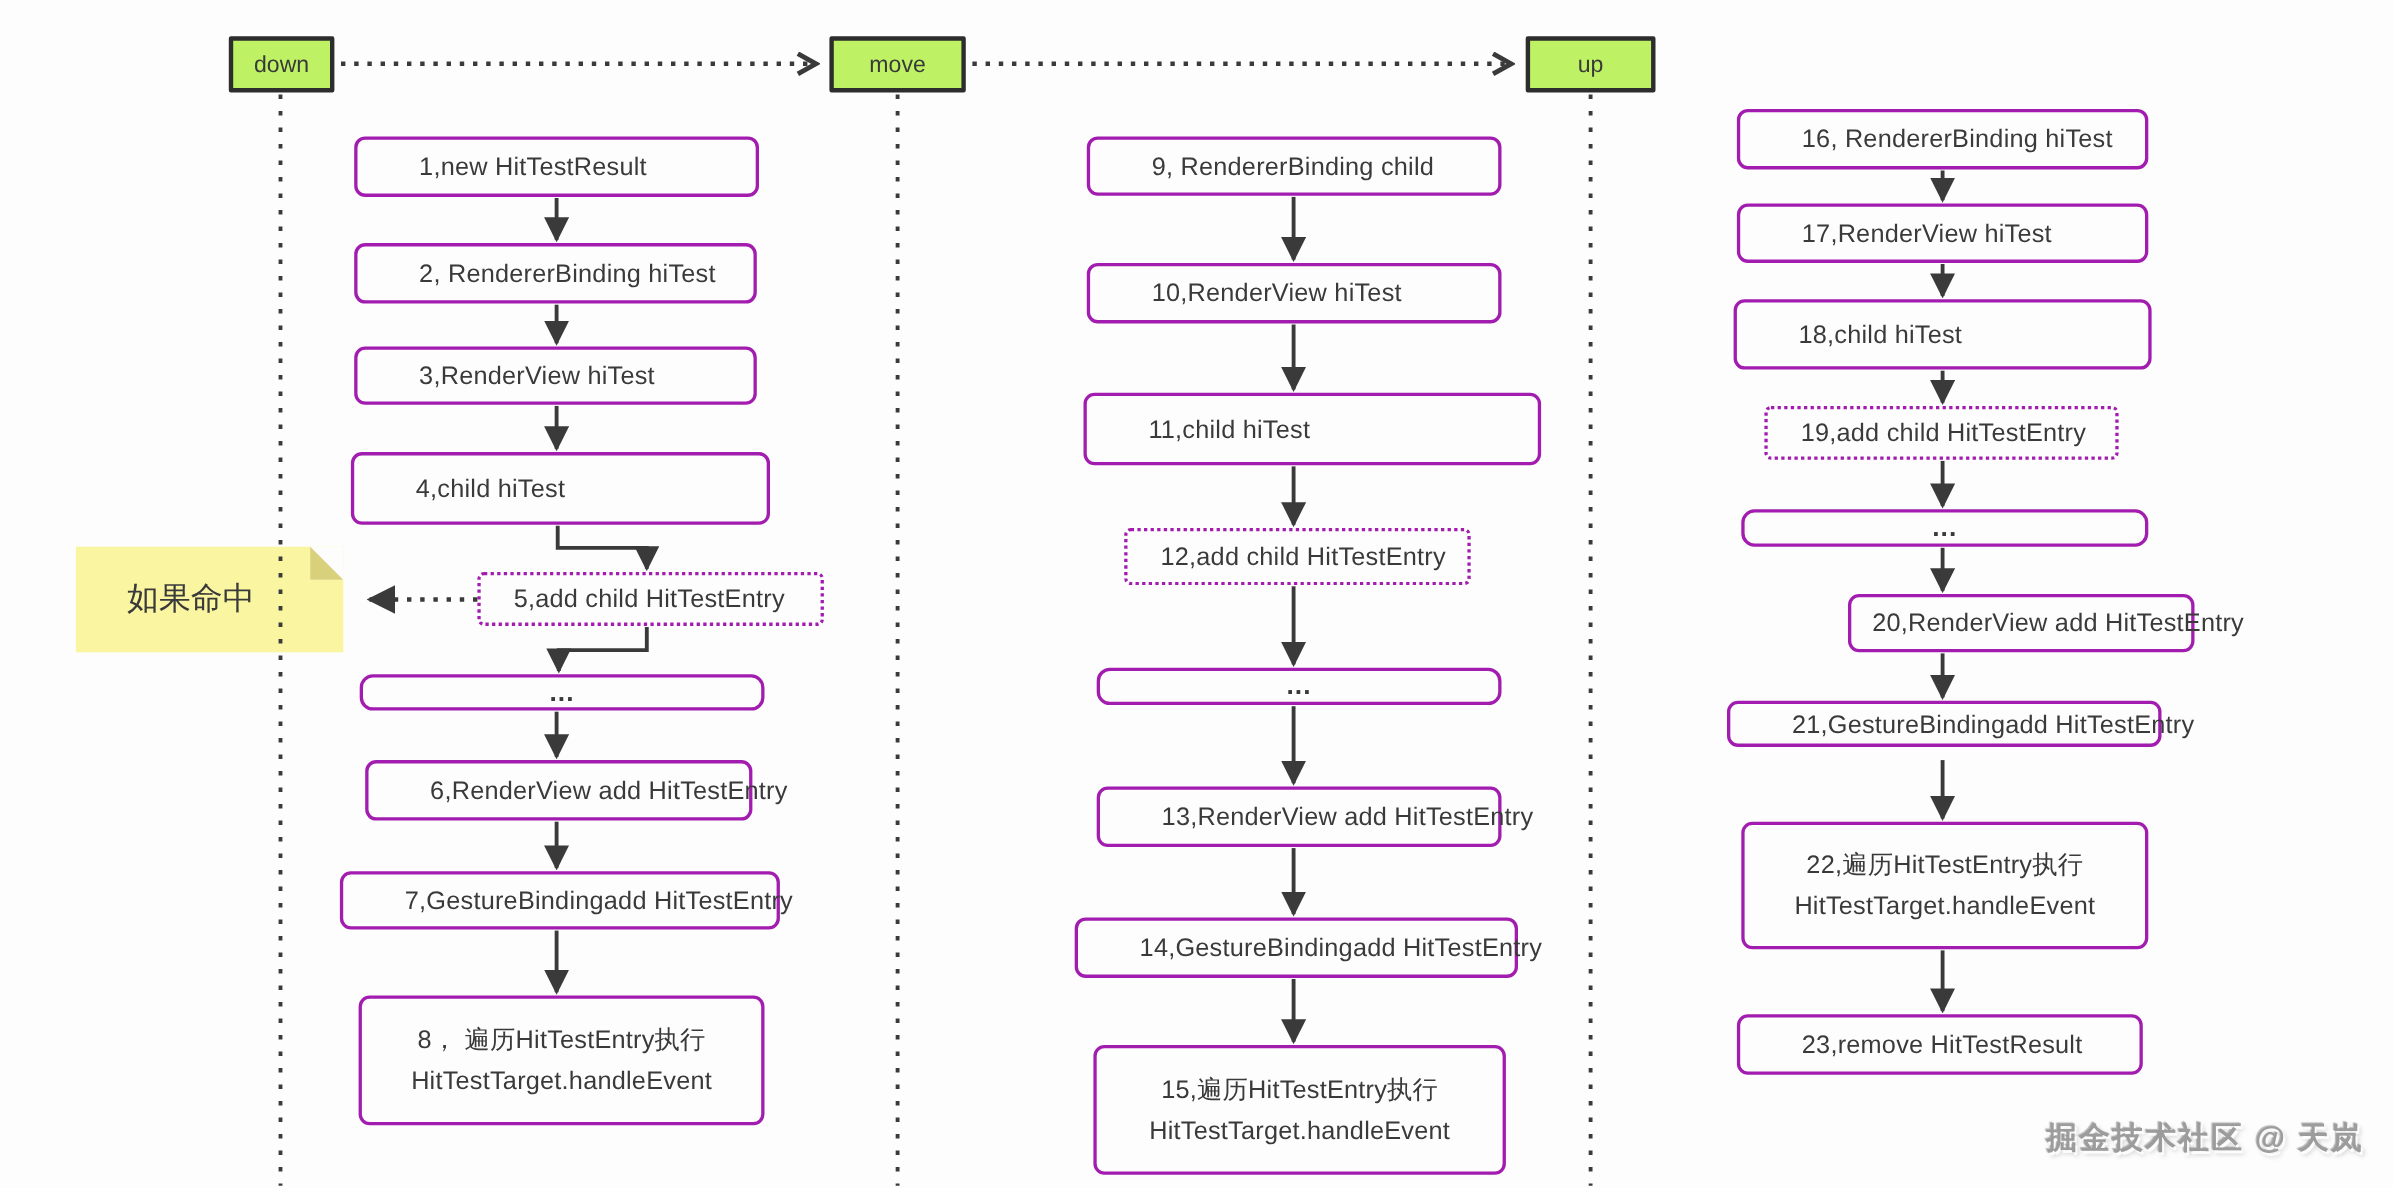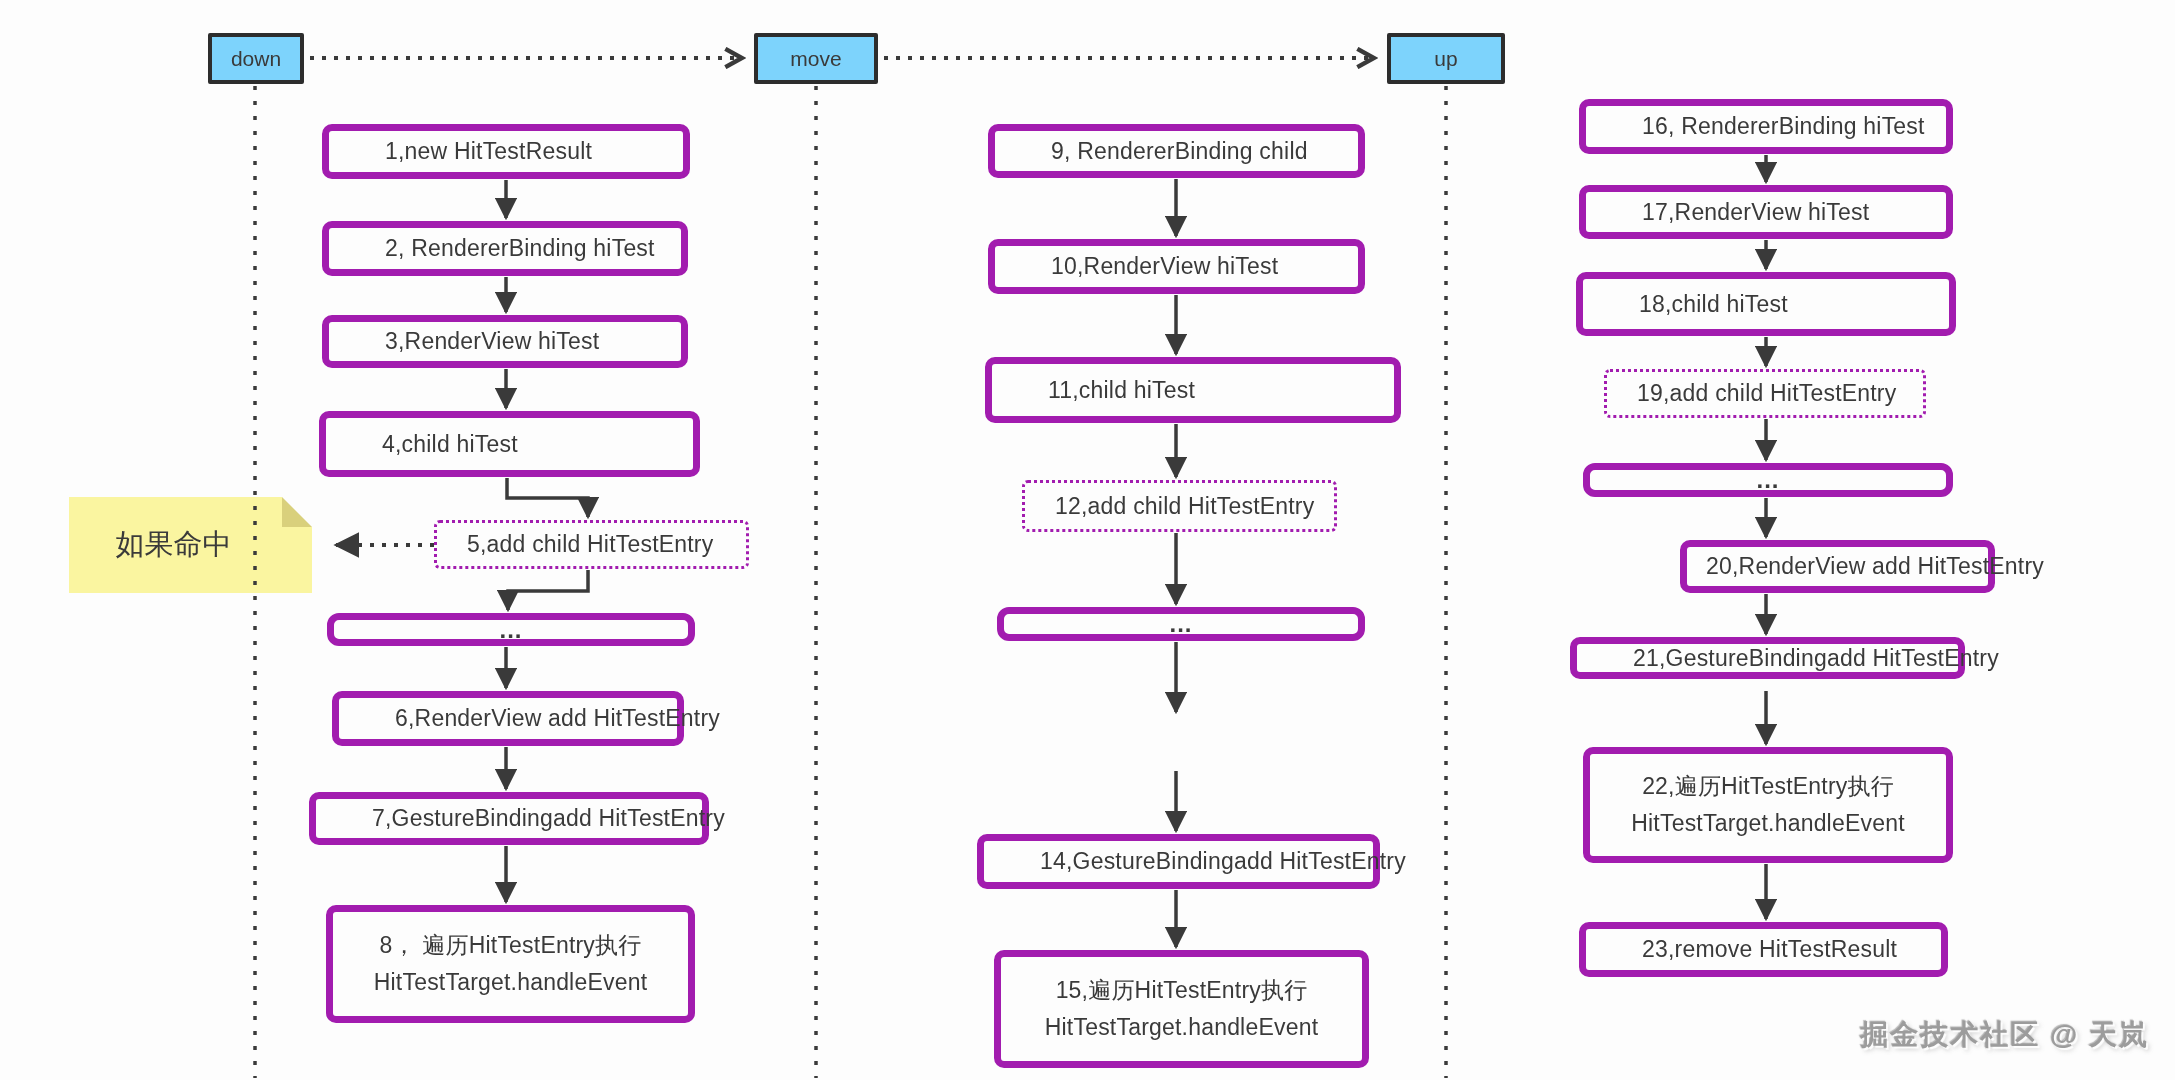--- a/index.html
+++ b/index.html
@@ -2,32 +2,32 @@
 <html><head>
 <meta charset="utf-8">
 <style>
   html,body{margin:0;padding:0;background:#fdfdfd;}
   body{width:2175px;height:1080px;overflow:hidden;position:relative;
        font-family:"Liberation Sans","DejaVu Sans",sans-serif;color:#3a3a3a;}
   .canvas{position:absolute;inset:0;background:#fdfdfd;}
 
   
   .node{position:absolute;box-sizing:border-box;background:#fdfdfd;
-        border:7px solid #a21caf;border-radius:10px;
+        border:3px solid #a21caf;border-radius:10px;
         display:flex;align-items:center;
         font-size:23px;letter-spacing:.2px;color:#3a3a3a;
         padding-left:56px;z-index:2;white-space:nowrap;}
   .node.dotted{border-style:dotted;border-width:3px;border-radius:6px;padding-left:30px;}
   .node.center{justify-content:center;padding-left:0;flex-direction:column;
                text-align:center;line-height:1.6;white-space:normal;}
   .node.ellipsis{justify-content:center;padding-left:0;border-radius:12px;
                  font-size:24px;font-weight:bold;letter-spacing:1px;}
 
   
-  .event{position:absolute;box-sizing:border-box;background:#7dd3fc;
+  .event{position:absolute;box-sizing:border-box;background:#bef264;
          border:4px solid #2d2d2d;border-radius:2px;
          display:flex;align-items:center;justify-content:center;
          font-size:21px;color:#3a3a3a;z-index:2;}
 
   
   .note{position:absolute;left:69px;top:497px;width:243px;height:96px;
         background:#faf5a0;z-index:1;
         display:flex;align-items:center;justify-content:center;
         font-size:29px;color:#3a3a3a;padding-right:34px;box-sizing:border-box;}
   .note .fold{position:absolute;top:0;right:0;width:0;height:0;
@@ -97,20 +97,23 @@
     <span>10,RenderView hiTest</span>
   </div>
   <div class="node" style="left:985px;top:357px;width:416px;height:66px;">
     <span>11,child hiTest</span>
   </div>
   <div class="node dotted" style="left:1022px;top:480px;width:315px;height:52px;text-align:right;">
     <span>12,add child HitTestEntry</span>
   </div>
   <div class="node ellipsis" style="left:997px;top:607px;width:368px;height:34px;">
     <span>...</span>
+  </div>
+  <div class="node" style="left:997px;top:715px;width:368px;height:55px;">
+    <span>13,RenderView add HitTestEntry</span>
   </div>
   <div class="node" style="left:977px;top:834px;width:403px;height:55px;">
     <span>14,GestureBindingadd HitTestEntry</span>
   </div>
   <div class="node center" style="left:994px;top:950px;width:375px;height:118px;">
     <span>15,遍历HitTestEntry执行</span>
     <span>HitTestTarget.handleEvent</span>
   </div>
 
   <div class="node" style="left:1579px;top:99px;width:374px;height:55px;">

